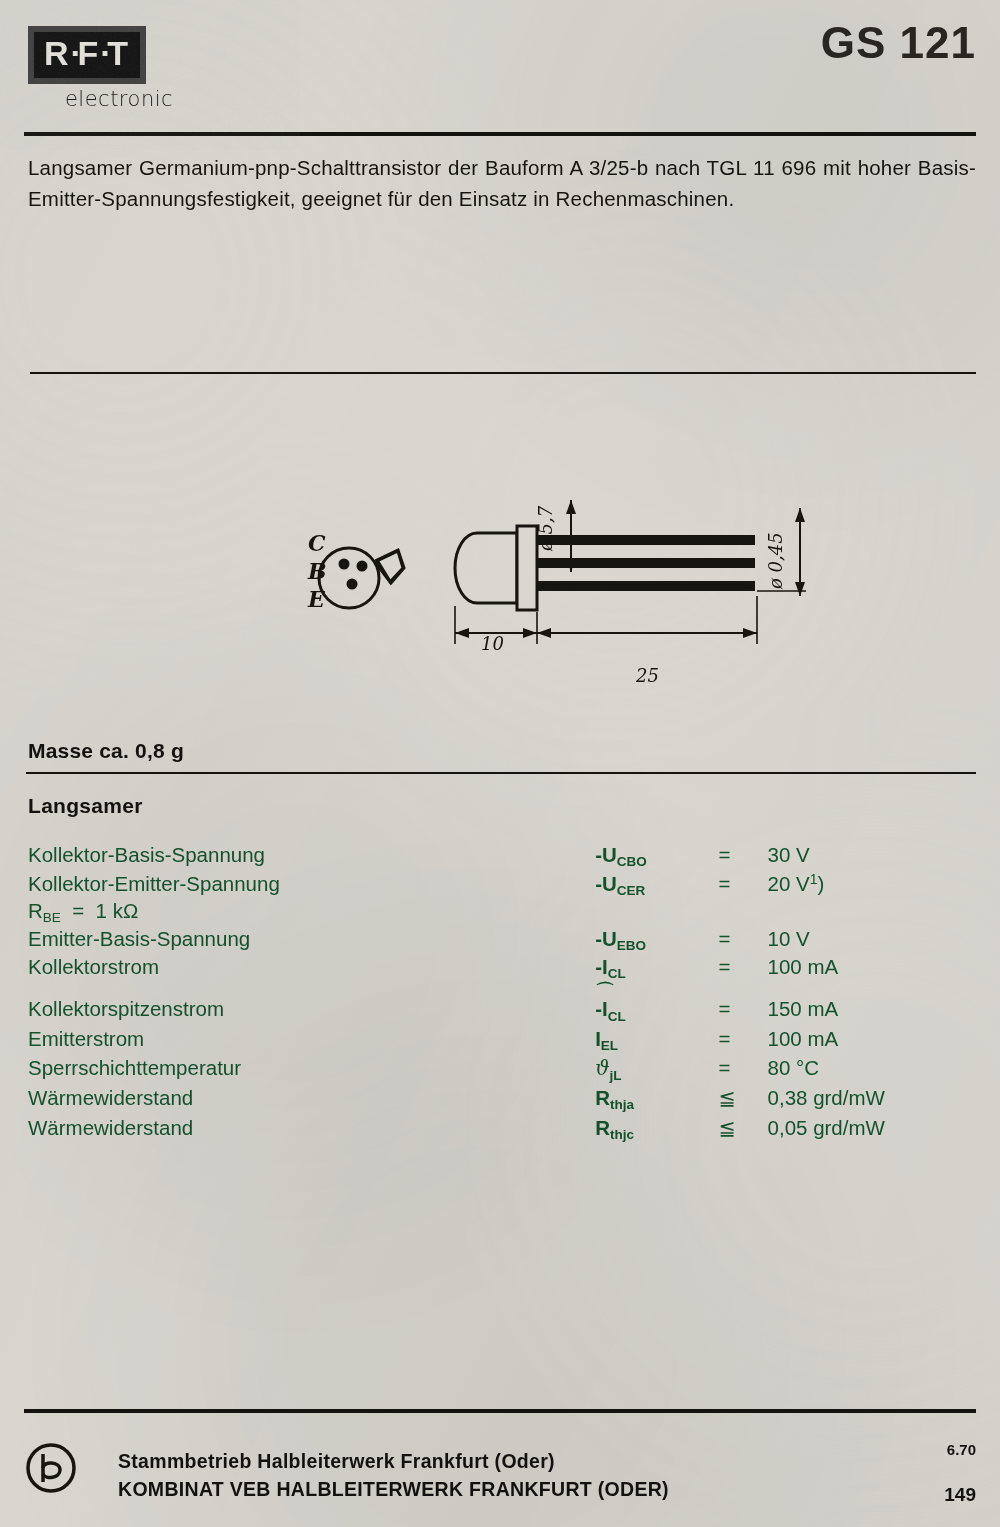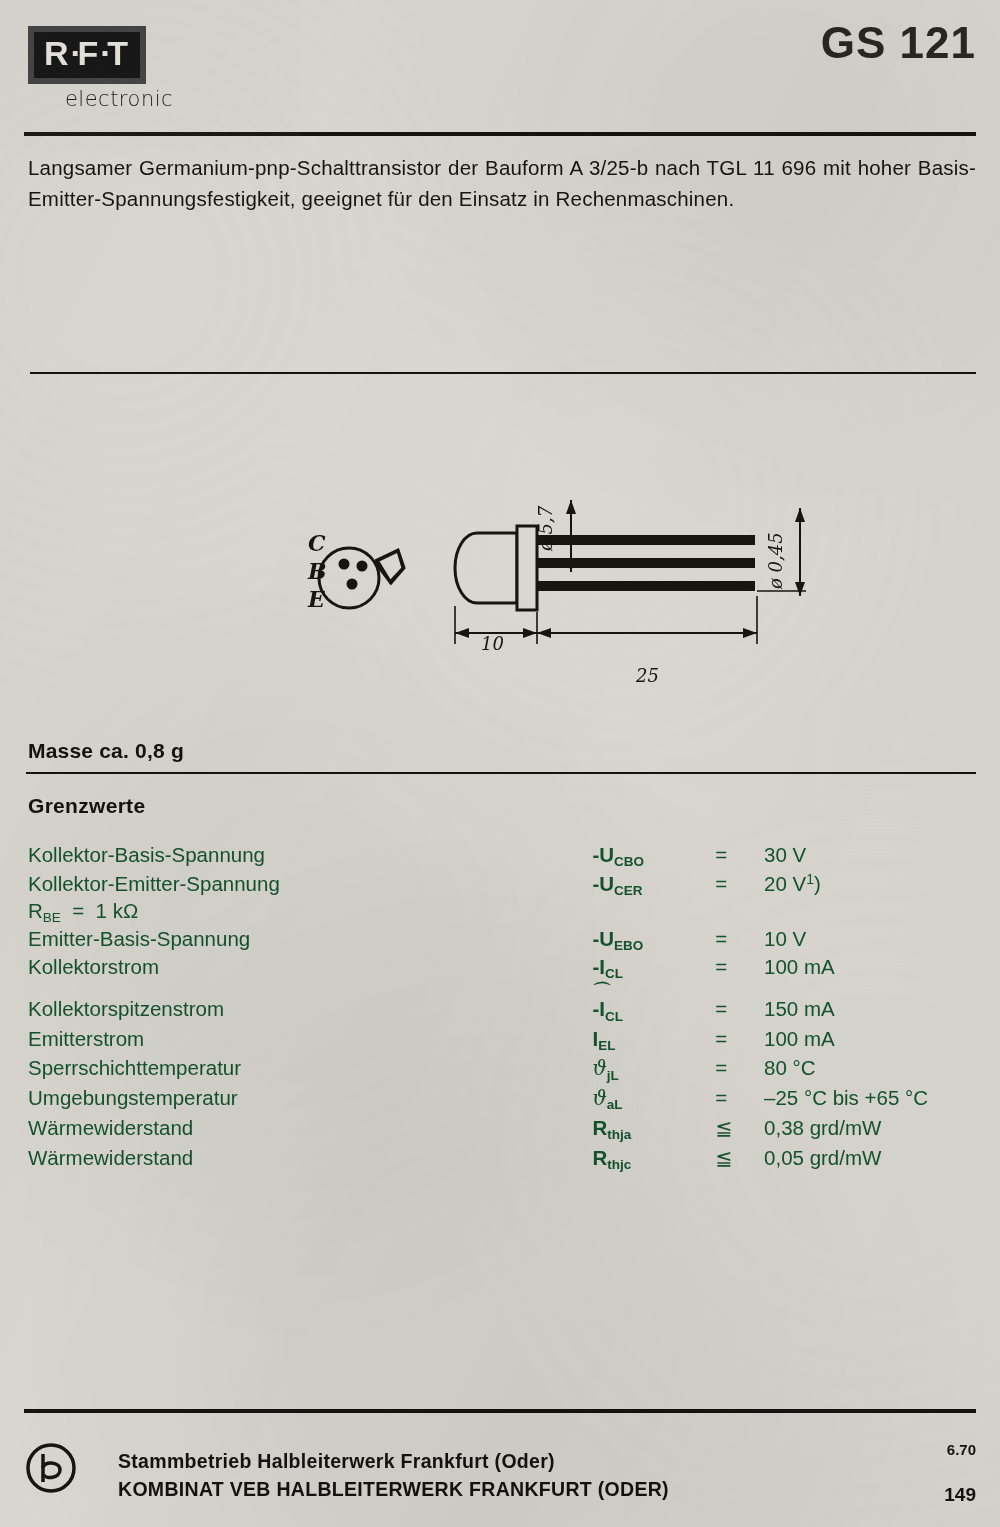--- a/index.html
+++ b/index.html
@@ -323,21 +323,21 @@
     <div class="dim-text dim-rot" style="left:556px; top:130px;">ø 5,7</div>
     <div class="dim-text dim-rot" style="left:786px; top:168px;">ø 0,45</div>
     <div class="dim-text" style="left:481px; top:233px;">10</div>
     <div class="dim-text" style="left:636px; top:233px;margin-top:32px;">25</div>
   </div>
 
   <div class="masse">Masse ca. 0,8 g</div>
 
   <div class="rule rule-thin" style="left:26px; top:772px; width:950px;"></div>
 
-  <div class="gw-title">Grenzwerte</div>
+  <div class="gw-title">Langsamer</div>
 
   <table class="gw-table">
     <tbody>
         <tr>
           <td class="c-name">Kollektor-Basis-Spannung</td>
           <td class="c-sym">-U<sub>CBO</sub></td>
           <td class="c-eq">=</td>
           <td class="c-val">30 V</td>
         </tr>
         <tr class="tight">
@@ -377,26 +377,20 @@
           <td class="c-name">Emitterstrom</td>
           <td class="c-sym">I<sub>EL</sub></td>
           <td class="c-eq">=</td>
           <td class="c-val">100 mA</td>
         </tr>
         <tr>
           <td class="c-name">Sperrschichttemperatur</td>
           <td class="c-sym"><span class="greek">ϑ</span><sub>jL</sub></td>
           <td class="c-eq">=</td>
           <td class="c-val">80 °C</td>
-        </tr>
-        <tr>
-          <td class="c-name">Umgebungstemperatur</td>
-          <td class="c-sym"><span class="greek">ϑ</span><sub>aL</sub></td>
-          <td class="c-eq">=</td>
-          <td class="c-val">–25 °C  bis  +65 °C</td>
         </tr>
         <tr>
           <td class="c-name">Wärmewiderstand</td>
           <td class="c-sym">R<sub>thja</sub></td>
           <td class="c-eq">≦</td>
           <td class="c-val">0,38 grd/mW</td>
         </tr>
         <tr>
           <td class="c-name">Wärmewiderstand</td>
           <td class="c-sym">R<sub>thjc</sub></td>

